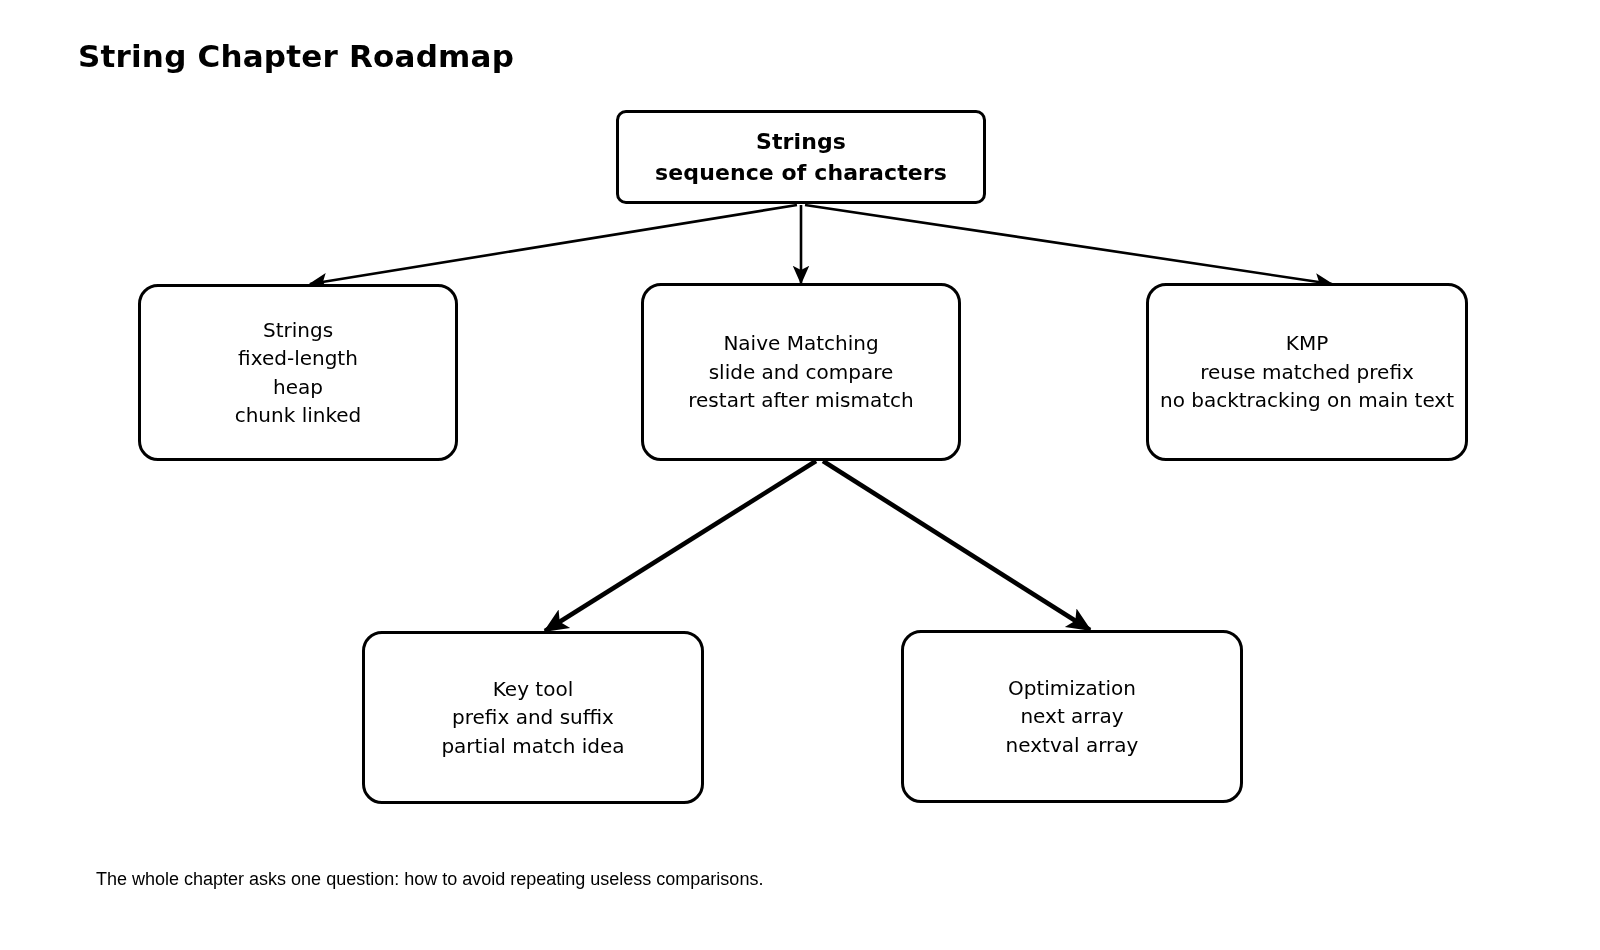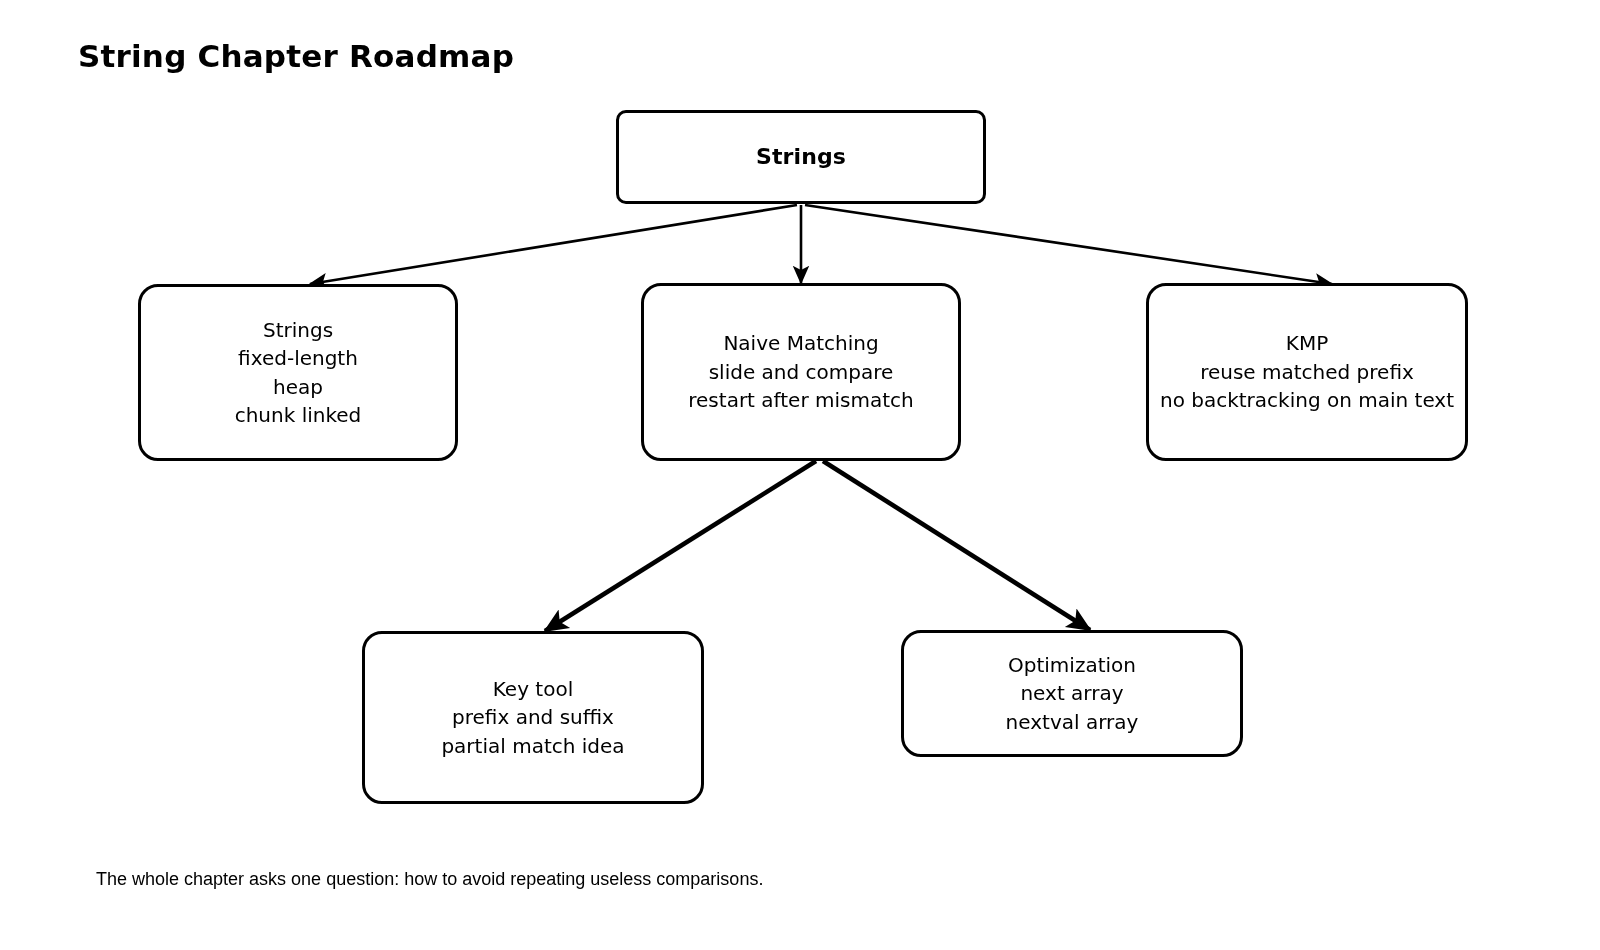--- a/index.html
+++ b/index.html
@@ -104,21 +104,21 @@
     top: 631px;
     width: 342px;
     height: 173px;
     font-size: 20px;
   }
 
   .node-optimization {
     left: 883px;
     top: 630px;
     width: 342px;
-    height: 127px;
+    height: 173px;
     font-size: 20px;
   }
 
   
   .footer-note {
     position: absolute;
     left: 78px;
     top: 869px;
     font-family: "Liberation Sans Narrow", "Liberation Sans", sans-serif;
     font-stretch: condensed;
@@ -150,20 +150,21 @@
 
     <line x1="787" y1="205" x2="1314" y2="284" stroke="#000" stroke-width="2.6" marker-end="url(#ah-thin)"></line>
 
     <line x1="798" y1="461" x2="527" y2="631" stroke="#000" stroke-width="4.6" marker-end="url(#ah-thick)"></line>
 
     <line x1="805" y1="461" x2="1072" y2="630" stroke="#000" stroke-width="4.6" marker-end="url(#ah-thick)"></line>
   </svg>
 
   <div class="node node-root">
     <span class="line">Strings</span>
+    <span class="line">sequence of characters</span>
   </div>
 
   <div class="node node-storage">
     <span class="line">Strings</span>
     <span class="line">fixed-length</span>
     <span class="line">heap</span>
     <span class="line">chunk linked</span>
   </div>
 
   <div class="node node-naive">

